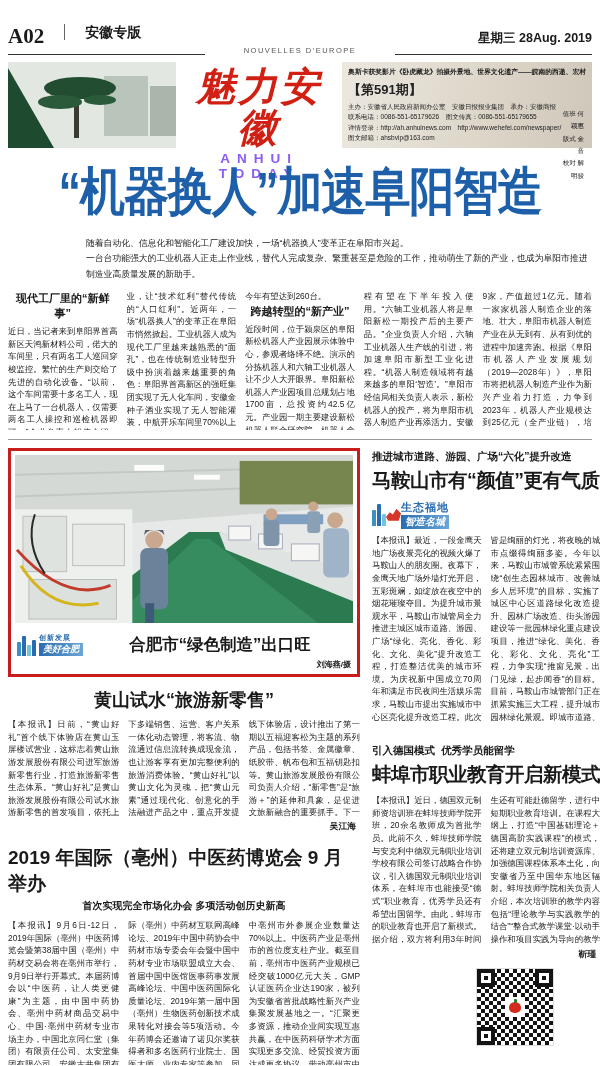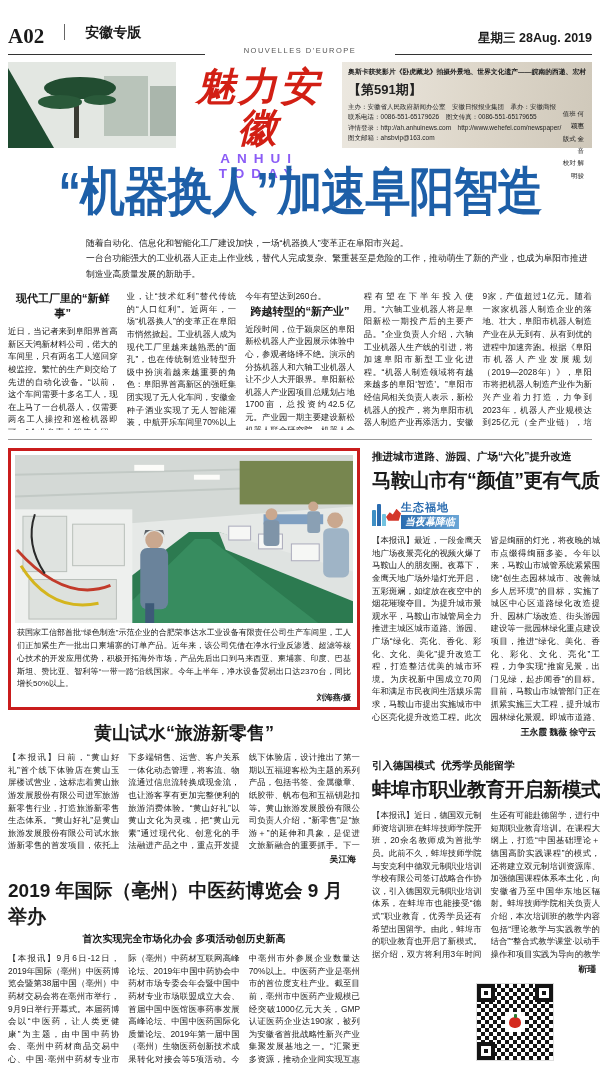--- a/index.html
+++ b/index.html
@@ -203,21 +203,35 @@
           <rect x="250" y="66" width="16" height="26" rx="4" fill="#7f94a8"></rect>
           <circle cx="300" cy="52" r="5" fill="#caa88f"></circle>
           <rect x="294" y="57" width="13" height="22" rx="3" fill="#8aa0b4"></rect>
           <circle cx="322" cy="66" r="8" fill="#caa88f"></circle>
           <path d="M313,64 a9,7 0 0 1 18,0 l-1,-6 h-16 z" fill="#e8e8e4"></path>
           <rect x="310" y="74" width="26" height="50" rx="6" fill="#9fb4c6"></rect>
           <path d="M6,112 Q36,160 84,150" stroke="#d4b51e" fill="none" stroke-width="3"></path>
           <path d="M2,96 Q50,150 96,132" stroke="#c23a2a" fill="none" stroke-width="3"></path>
           <path d="M20,60 Q10,90 30,120" stroke="#2a2a2a" fill="none" stroke-width="2"></path>
         </svg>
-        <div class="caption-text">获国家工信部首批“绿色制造”示范企业的合肥荣事达水工业设备有限责任公司生产车间里，工人们正加紧生产一批出口柬埔寨的订单产品。近年来，该公司凭借在净水行业反渗透、超滤等核心技术的开发应用优势，积极开拓海外市场，产品先后出口到马来西亚、柬埔寨、印度、巴基斯坦、赞比亚、智利等“一带一路”沿线国家。今年上半年，净水设备贸易出口达2370台，同比增长50%以上。</div>
+        <div class="caption-head">
+          <div class="logo-box">
+            <div class="bars">
+              <div class="bar" style="height:14px;background:#3e8fc4;"></div>
+              <div class="bar" style="height:20px;background:#2a6cb0;"></div>
+              <div class="bar" style="height:11px;background:#74c3e0;"></div>
+              <div class="bar" style="height:16px;background:#2a6cb0;"></div>
+            </div>
+            <div class="logo-text">
+              <div class="l1">创新发展</div>
+              <div class="l2">美好合肥</div>
+            </div>
+          </div>
+          <div class="caption-headline">合肥市“绿色制造”出口旺</div>
+        </div>
         <div class="credit">刘海燕/摄</div>
       </div>
 
       <div class="h2-center">黄山试水“旅游新零售”</div>
       <div class="cols cols-hs">
         <div class="col">
             <div class="coltext">【本报讯】日前，“黄山好礼”首个线下体验店在黄山玉屏楼试营业，这标志着黄山旅游发展股份有限公司进军旅游新零售行业，打造旅游新零售生态体系。“黄山好礼”是黄山旅游发展股份有限公司试水旅游新零售的首发项目，依托上市公司的品牌聚合力以及黄山每年300万的游客流量，以“旅游＋新零售”为项目基础，通过深度定制的IT系统，让线下门店、酒店客房、自动贩卖机及线上商城串联互通，实现生产、物流、库存、线上线</div>
           </div>
         <div class="col">
             <div class="coltext">下多端销售、运营、客户关系一体化动态管理，将客流、物流通过信息流转换成现金流，也让游客享有更加完整便利的旅游消费体验。“黄山好礼”以黄山文化为灵魂，把“黄山元素”通过现代化、创意化的手法融进产品之中，重点开发提升游客游览体验的消费类产品，同时针对游客的情感需求，依托备受游客喜爱的山、石、松、云，打造“黄山好礼”IP集群，让景区充满趣味性与人情味。据了解，“黄山好礼”首个</div>
@@ -249,32 +263,31 @@
       <div class="h2-right">马鞍山市有“颜值”更有气质</div>
       <div class="mas-logo-row">
         <div class="bars">
           <div class="bar" style="height:16px;background:#3e8fc4;"></div>
           <div class="bar" style="height:22px;background:#2a6cb0;"></div>
           <div class="bar" style="height:12px;background:#74c3e0;"></div>
         </div>
         <div class="horse"></div>
         <div class="logo-text">
           <div class="l1" style="font-size:11px;">生态福地</div>
-          <div class="l2" style="font-size:10px;">当夜幕降临</div>
+          <div class="l2" style="font-size:10px;">智造名城</div>
         </div>
       </div>
       <div class="cols cols-mas">
         <div class="col">
             <div class="coltext">【本报讯】最近，一段金鹰天地广场夜景亮化的视频火爆了马鞍山人的朋友圈。夜幕下，金鹰天地广场外墙灯光开启，五彩斑斓，如绽放在夜空中的烟花璀璨夺目。为提升城市景观水平，马鞍山市城管局全力推进主城区城市道路、游园、广场“绿化、亮化、香化、彩化、文化、美化”提升改造工程，打造整洁优美的城市环境。为庆祝新中国成立70周年和满足市民夜间生活娱乐需求，马鞍山市提出实施城市中心区亮化提升改造工程。此次亮化工程设计范围包括雨山湖、南湖、湖南西路、鸳阳路、太白大道，依据马鞍山“山、水、城”的地理格局，选取建筑、公园、广场、山体、水系等载体，共计63处节点，形成“一带·一轴·一中心（两湖区域）”的夜景格局。经过一个月的紧张施工，城市亮化提升工程已基本完工。当夜幕降临，无论身处南湖、雨山湖畔，还是漫步湖南路上，入目</div>
           </div>
         <div class="col">
             <div class="coltext">皆是绚丽的灯光，将夜晚的城市点缀得绚丽多姿。今年以来，马鞍山市城管系统紧紧围绕“创生态园林城市、改善城乡人居环境”的目标，实施了城区中心区道路绿化改造提升、园林广场改造、街头游园建设等一批园林绿化重点建设项目，推进“绿化、美化、香化、彩化、文化、亮化”工程，力争实现“推窗见景，出门见绿，起步闻香”的目标。目前，马鞍山市城管部门正在抓紧实施三大工程，提升城市园林绿化景观。即城市道路、游园、广场的“六化”提升改造工程，将在天宝路等8条道路分车带绿化以及主要道路交叉口，增加香花、彩叶等植物，对花雨路等8条道路沿线进行美化提升。同时，对南湖公园、雨山湖公园南园和湖西绿地（儿童公园附近）进行绿化完善。此外，还有金秋花展，今年将在雨山湖公园南门、花雨广场、节庆广场、高铁东站广场等处和商业综合体、超市、学校附近，布置35个景点，花量达到90万盆（株）。</div>
           </div>
       </div>
-      <div class="byline">王永霞 魏薇 徐守云</div>
 
       <div class="kicker" style="margin-top:20px;font-family:Liberation Mono, monospace;">引入德国模式 优秀学员能留学</div>
       <div class="h2-right">蚌埠市职业教育开启新模式</div>
       <div class="cols cols-bb">
         <div class="col">
             <div class="coltext">【本报讯】近日，德国双元制师资培训班在蚌埠技师学院开班，20余名教师成为首批学员。此前不久，蚌埠技师学院与安克利中德双元制职业培训学校有限公司签订战略合作协议，引入德国双元制职业培训体系，在蚌埠市也能接受“德式”职业教育，优秀学员还有希望出国留学。由此，蚌埠市的职业教育也开启了新模式。据介绍，双方将利用3年时间共建实训基地和双元制、双元制职业培训体系。目标是按照德国跨企业培训中心的模板，双方共建实训基地，从海外聘请技能专家任教，面向区域内学校及企事业单位开展服务，“包括联合举办企业新型学徒制班、企业定向培养班，培养高水平技术技能人才。”蚌埠技师学院院长陈元高介绍，通过企业与学校签订联合招生协议、企业与学生签订委托培养预聘协议，初、高中毕业生入学后对接双元制体系实践学习，实现入学、就业及双机制的学习就业联体。此外，针对企事业单位职工还将举办新型学徒制班，开展非全日制学历教育及职业教育。合格毕业生可获得国家学历＋职业资格证＋德国工商协会(AHK)备案的(AKL)技能资格证书。优秀的职业院校毕</div>
           </div>
         <div class="col">
             <div class="coltext">生还有可能赴德留学，进行中短期职业教育培训。在课程大纲上，打造“中国基础理论＋德国高阶实践课程”的模式，还将建立双元制培训资源库、加强德国课程体系本土化，向安徽省乃至中国华东地区辐射。蚌埠技师学院相关负责人介绍，本次培训班的教学内容包括“理论教学与实践教学的结合”“整合式教学课堂·以动手操作和项目实践为导向的教学方式”等，令人耳目一新。中德双元制合作项目是紧密对接区域支柱产业与新兴产业发展、服务区域人才需求和产业发展的创新之举，也是蚌埠市推动技工大市建设的必然之举。</div>
           </div>

